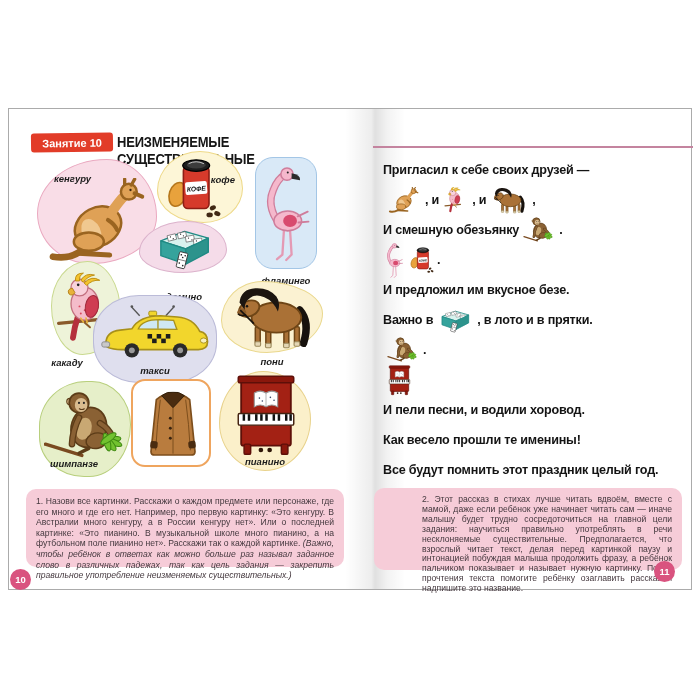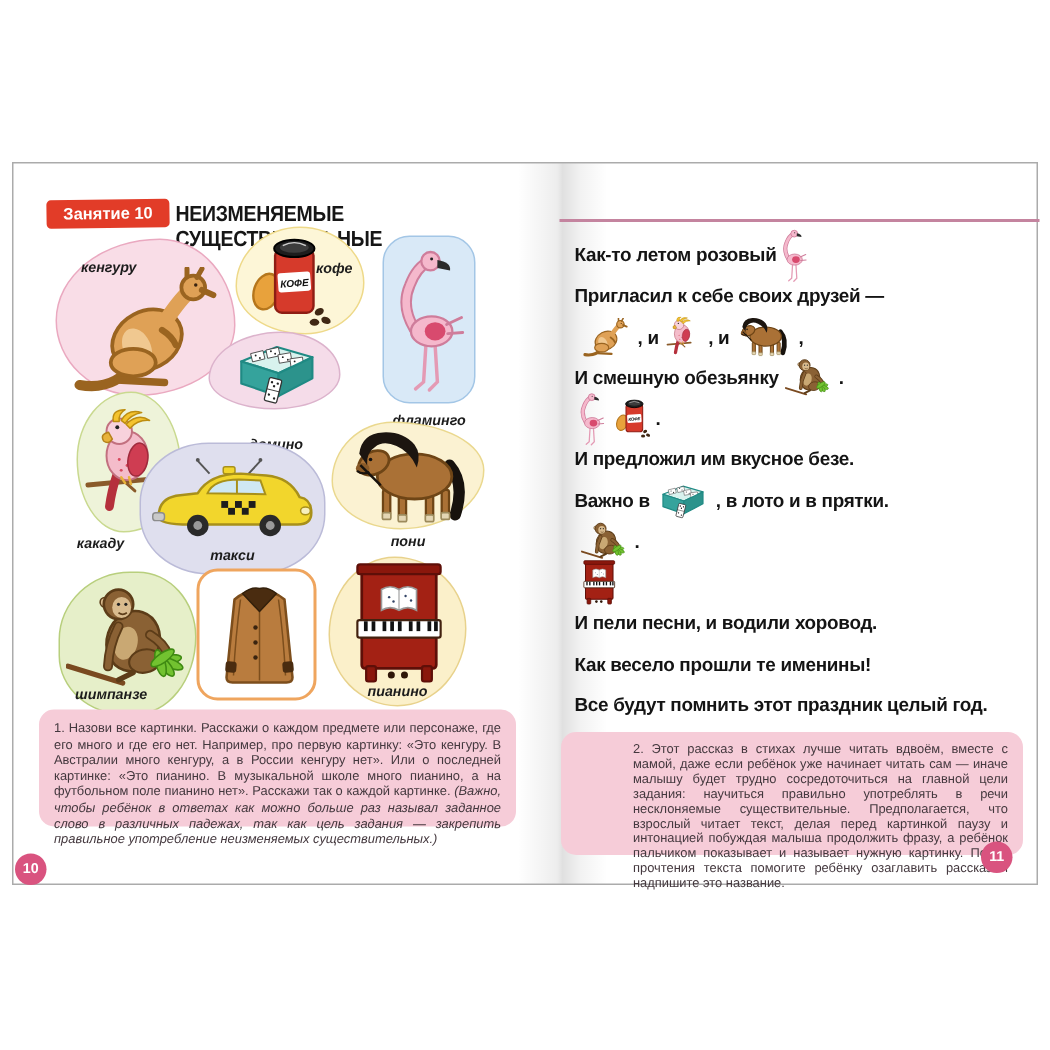--- a/index.html
+++ b/index.html
@@ -326,37 +326,31 @@
     </div>
     <span class="plabel" style="left:122px;top:376px;width:80px;">пальто</span>
 
     <div class="card" style="left:210px;top:262px;width:92px;height:100px;background:#fbf0ca;border:1.5px solid #e8d28c;border-radius:48% 52% 50% 50% / 52% 48% 52% 48%;">
       <svg width="74" height="84" style="left:9px;top:2px;">
           <use href="#sym-piano"></use>
         </svg>
       <span class="plabel" style="left:0;right:0;bottom:3px;">пианино</span>
     </div>
 
-    <p class="instr" style="left:17px;top:364px;width:318px;height:78px;margin:0;">
+    <p class="instr" style="left:17px;top:380px;width:318px;height:78px;margin:0;">
       <span>1. Назови все картинки. Расскажи о каждом предмете или персонаже, где его много и где его нет. Например, про первую картинку: «Это кенгуру. В Австралии много кенгуру, а в России кенгуру нет». Или о последней картинке: «Это пианино. В музыкальной школе много пианино, а на футбольном поле пианино нет». Расскажи так о каждой картинке. </span><em>(Важно, чтобы ребёнок в ответах как можно больше раз называл заданное слово в различных падежах, так как цель задания — закрепить правильное употребление неизменяемых существительных.)</em>
     </p>
 
     <div class="pagedot" style="left:1px;top:460px;">10</div>
   </div>
 
   <div>
     <div class="topline"></div>
 
     <div class="poem">
-        <div class="poem-line">
-          <span>Как-то летом розовый </span>
-          <svg width="17" height="37">
-            <use href="#sym-flamingo"></use>
-          </svg>
-        </div>
         <div class="poem-line">
           <span>Пригласил к себе своих друзей —</span>
         </div>
         <div class="poem-line">
           <svg width="36" height="26">
             <use href="#sym-kangaroo"></use>
           </svg>
           <span>, и </span>
           <svg width="27" height="27">
             <use href="#sym-cockatoo"></use>

